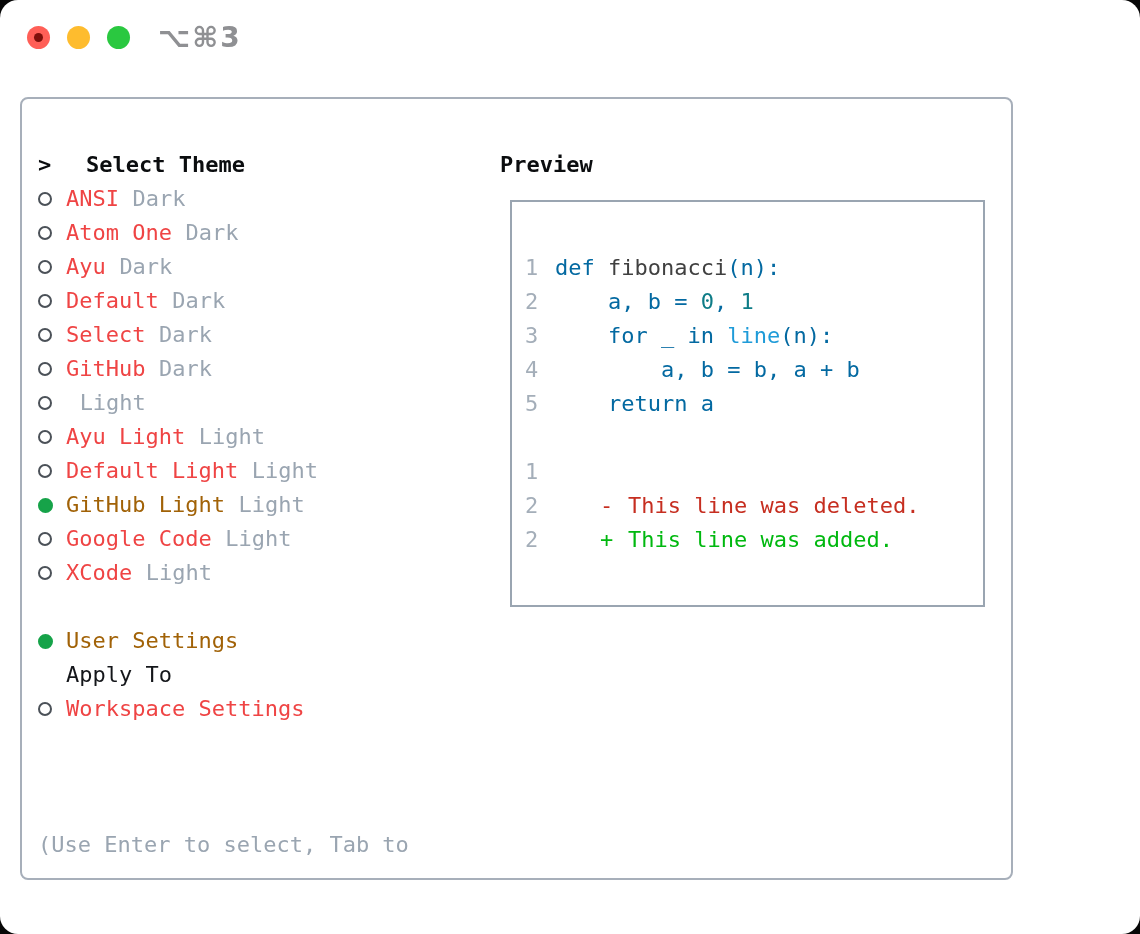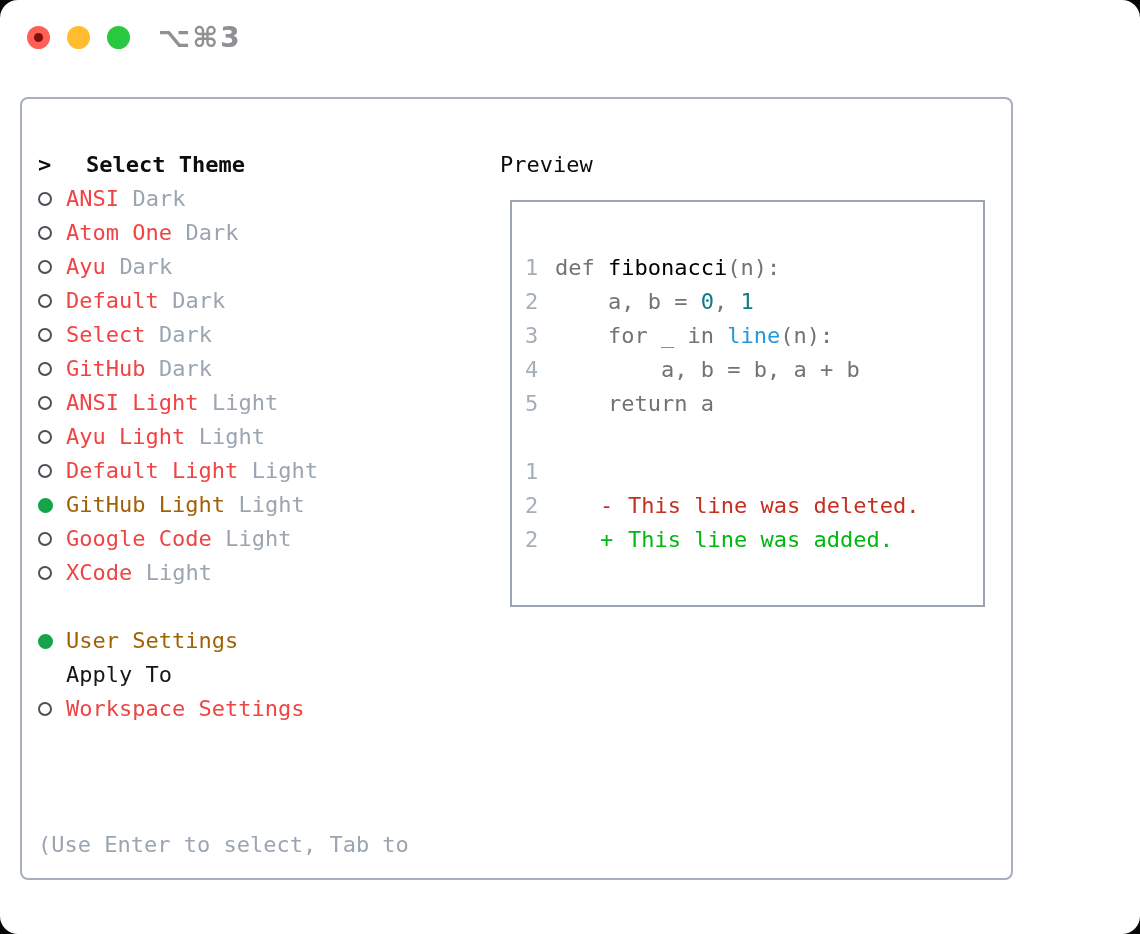--- a/index.html
+++ b/index.html
@@ -36,32 +36,32 @@
   .row.selected .radio { background:#16a349; border-color:#16a349; width:15px; height:15px; }
   .list-title { font-weight:bold; color:#0b0d0f;margin-left:20px; }
   .section-title { color:#14161a; }
   .t-name { color:#ef4444; }
   .row.selected .t-name { color:#a16207; }
   .t-var { color:#9aa5b1; margin-left:0.62em; }
   .spacer { height:34px; }
   .hint { color:#9aa5b1; line-height:34px; white-space:pre; }
 
   
-  .preview-head { position:absolute; left:478px; top:49px; height:34px; line-height:34px; font-size:22px; font-weight:normal; color:#0b0d0f; }
+  .preview-head { position:absolute; left:478px; top:49px; height:34px; line-height:34px; font-size:22px; font-weight:bold; color:#0b0d0f; }
   .preview-box {
     position:absolute; left:488px; top:101px; width:475px; height:407px;
     border:2px solid #9aa5b1; background:#fff; padding:49px 0 0 13px; overflow:hidden;
   }
   .code-line, .diff-line { display:flex; height:34px; line-height:34px; font-size:22px; white-space:pre; }
   .ln { color:#a4aeb9; flex:none; }
   .code-line .ln { width:30px; }
   .diff-line .ln { width:75px; }
   .dmark { width:28px; flex:none; }
-  .c-default { color:#737373; }
-  .c-function { color:#000000; }
+  .c-default { color:#0369a1; }
+  .c-function { color:#404040; }
   .c-number { color:#0e7c87; }
   .c-builtin { color:#1f9bd8; }
   .k-context { color:#8b939c; }
   .k-deleted { color:#c62e20; }
   .k-added { color:#00b80f; }
 </style>
 </head>
 <body>
 
 <div class="window">
@@ -84,21 +84,21 @@
         <div class="row">
           <span class="mark cursor">&gt;</span>
           <span class="list-title">Select Theme</span>
         </div>
       <div class="row"><span class="mark"><span class="radio"></span></span><span class="t-name">ANSI</span><span class="t-var">Dark</span></div>
           <div class="row"><span class="mark"><span class="radio"></span></span><span class="t-name">Atom One</span><span class="t-var">Dark</span></div>
           <div class="row"><span class="mark"><span class="radio"></span></span><span class="t-name">Ayu</span><span class="t-var">Dark</span></div>
           <div class="row"><span class="mark"><span class="radio"></span></span><span class="t-name">Default</span><span class="t-var">Dark</span></div>
           <div class="row"><span class="mark"><span class="radio"></span></span><span class="t-name">Select</span><span class="t-var">Dark</span></div>
           <div class="row"><span class="mark"><span class="radio"></span></span><span class="t-name">GitHub</span><span class="t-var">Dark</span></div>
-          <div class="row"><span class="mark"><span class="radio"></span></span><span class="t-name">ANSI Light</span><span class="t-var">Light</span></div>
+          <div class="row"><span class="mark"><span class="radio"></span></span><span class="t-var">Light</span></div>
           <div class="row"><span class="mark"><span class="radio"></span></span><span class="t-name">Ayu Light</span><span class="t-var">Light</span></div>
           <div class="row"><span class="mark"><span class="radio"></span></span><span class="t-name">Default Light</span><span class="t-var">Light</span></div>
           <div class="row selected"><span class="mark"><span class="radio"></span></span><span class="t-name">GitHub Light</span><span class="t-var">Light</span></div>
           <div class="row"><span class="mark"><span class="radio"></span></span><span class="t-name">Google Code</span><span class="t-var">Light</span></div>
           <div class="row"><span class="mark"><span class="radio"></span></span><span class="t-name">XCode</span><span class="t-var">Light</span></div>
         </div>
 
       <div class="spacer"></div>
 
       <div class="rows" id="apply-rows">

